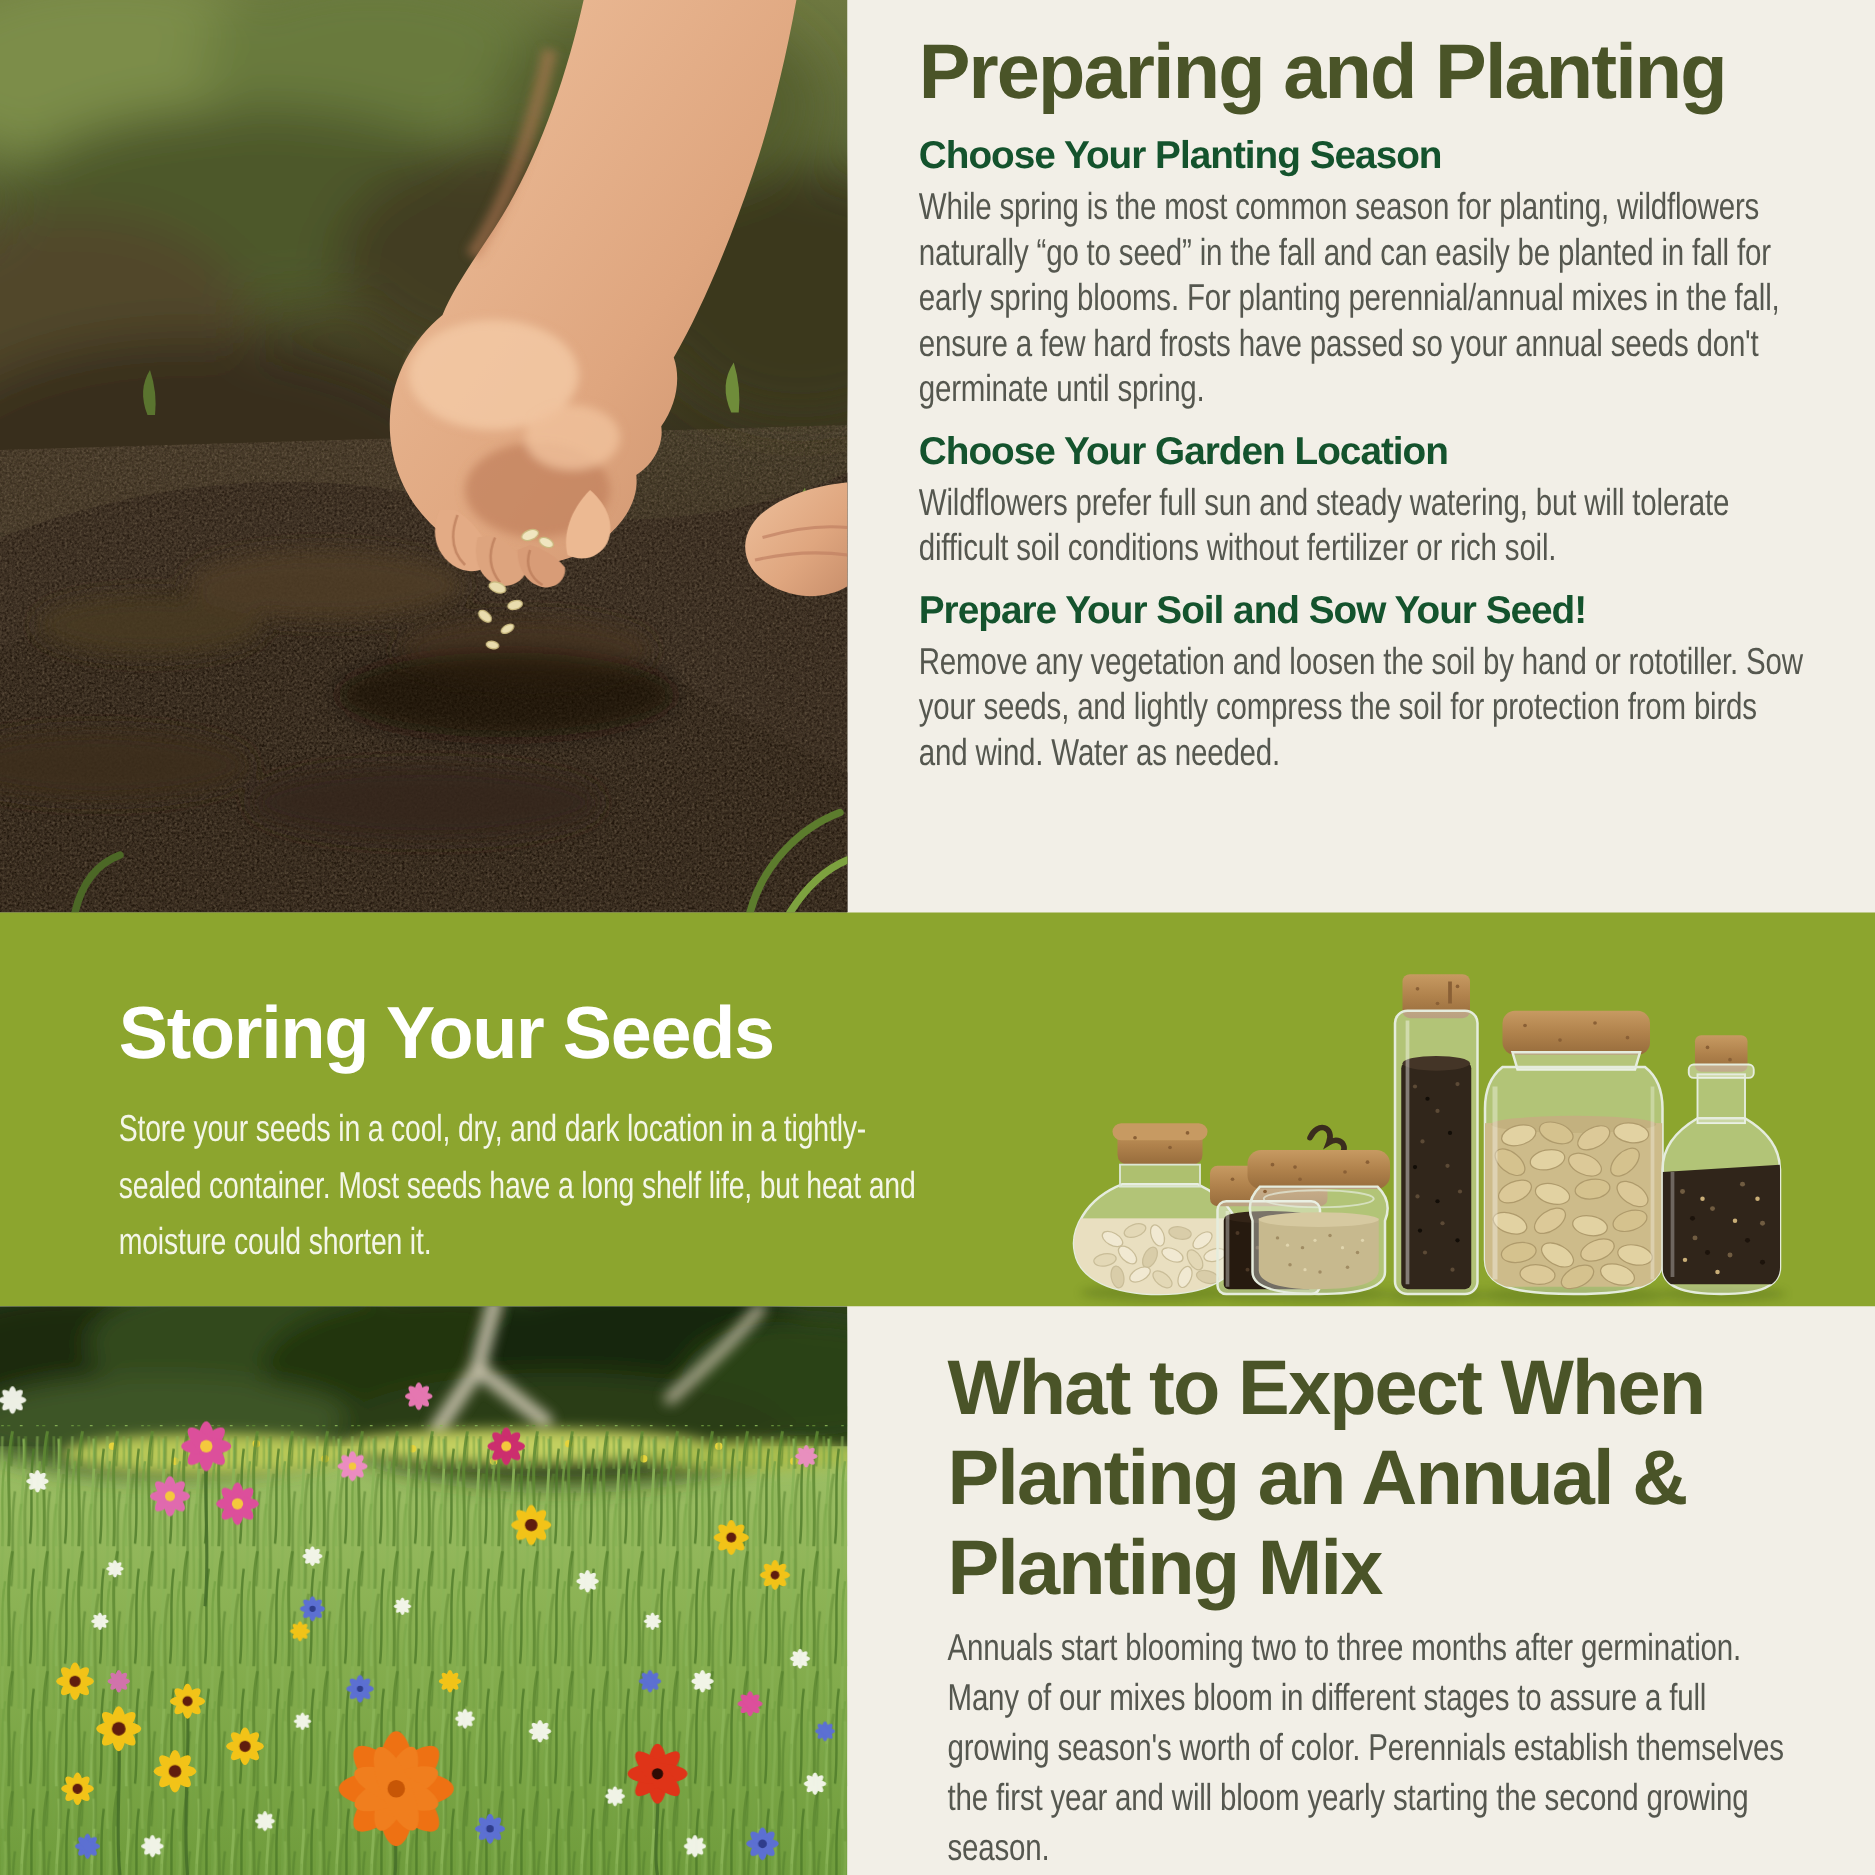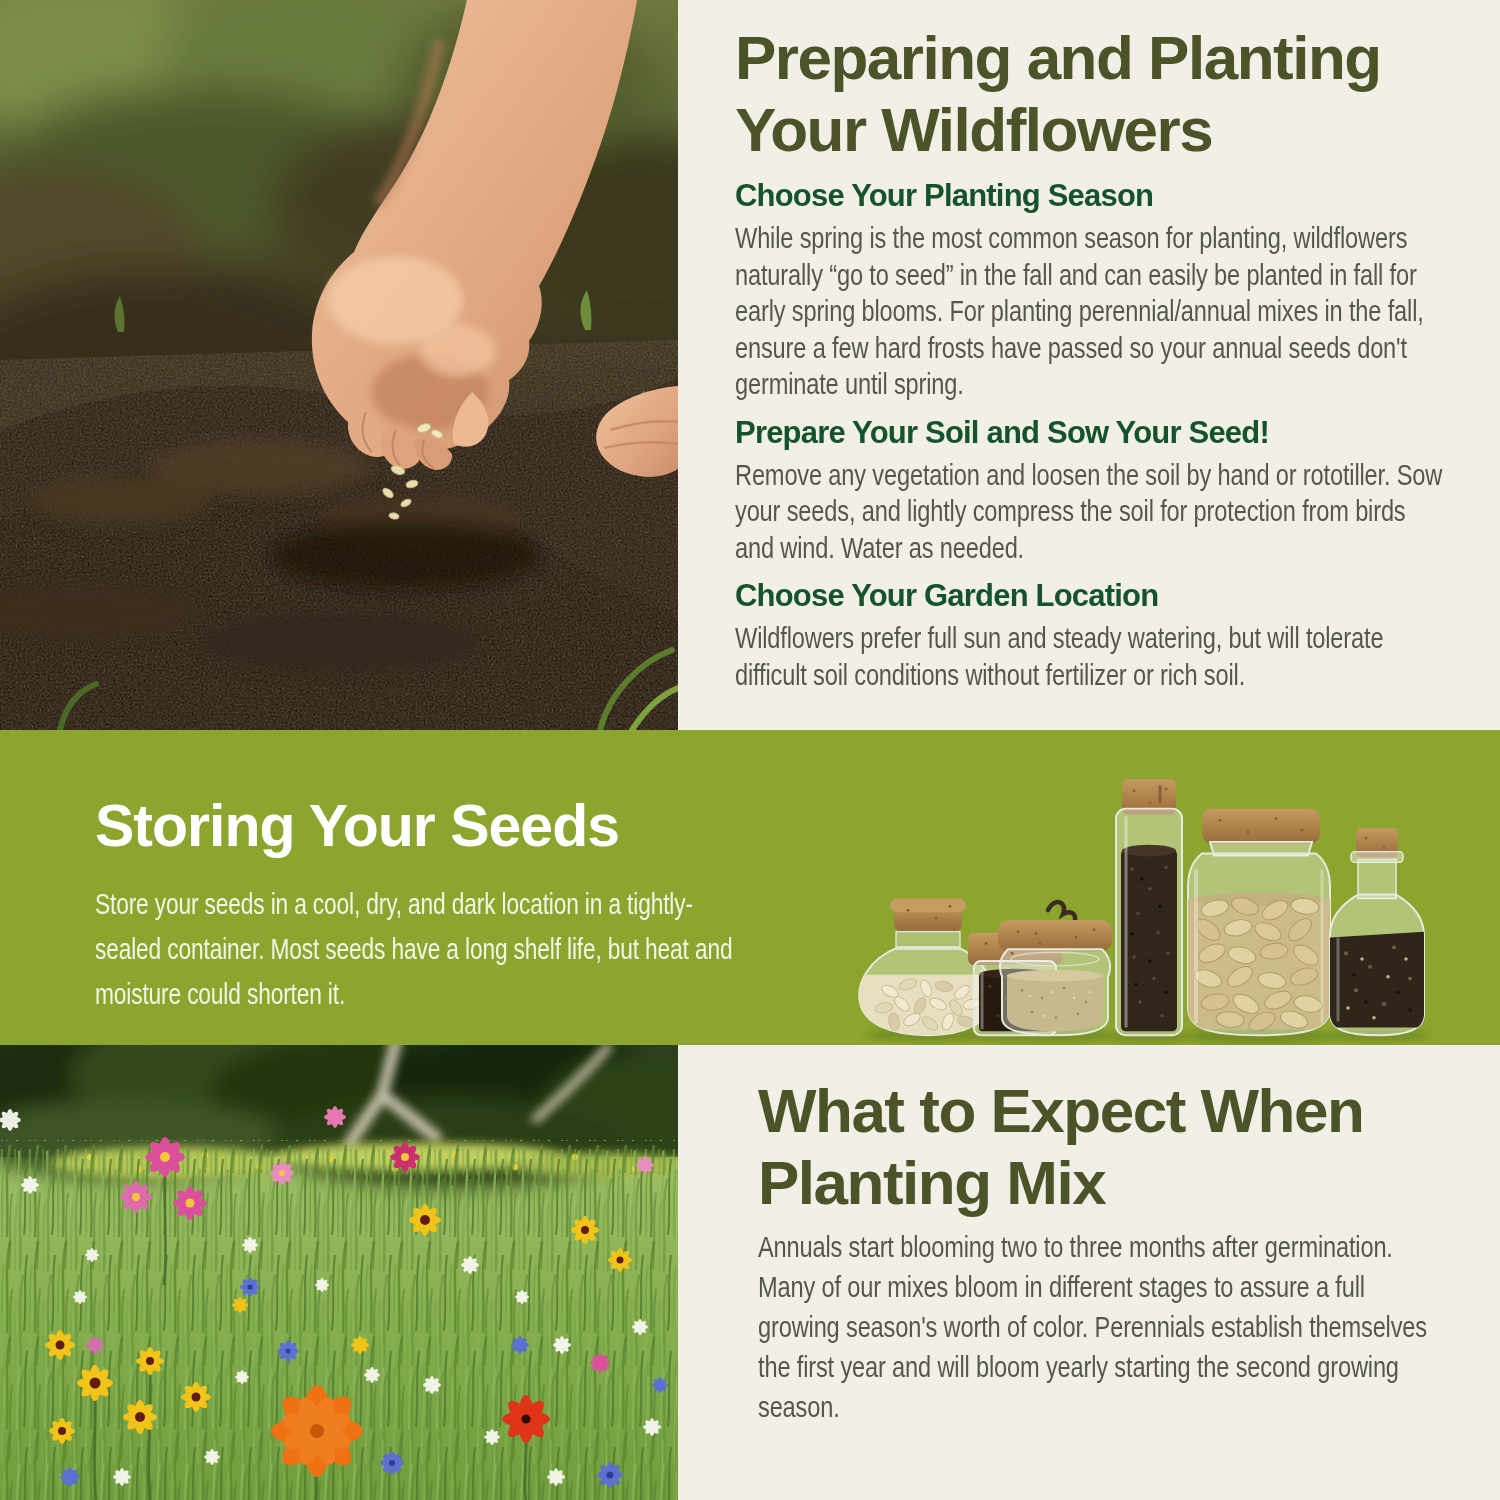--- a/index.html
+++ b/index.html
@@ -150,36 +150,35 @@
       <g stroke="#c08063" stroke-width="2.5" fill="none" opacity="0.7">
         <path d="M610,430 C634,423 658,420 678,422"></path>
         <path d="M604,448 C630,442 656,441 678,444"></path>
       </g>
     </svg>
   </figure>
 
   <section class="panel panel-top">
     <h1>
       <span class="tl">Preparing and Planting</span>
-      <span class="tl">Your Wildflowers</span>
     </h1>
 
     <div class="sub">
       <h3>Choose Your Planting Season</h3>
       <p class="bodytext cx">While spring is the most common season for planting, wildflowers naturally “go to seed” in the fall and can easily be planted in fall for early spring blooms. For planting perennial/annual mixes in the fall, ensure a few hard frosts have passed so your annual seeds don't germinate until spring.</p>
     </div>
 
     <div class="sub">
+      <h3>Choose Your Garden Location</h3>
+      <p class="bodytext cx">Wildflowers prefer full sun and steady watering, but will tolerate difficult soil conditions without fertilizer or rich soil.</p>
+    </div>
+
+    <div class="sub">
       <h3>Prepare Your Soil and Sow Your Seed!</h3>
       <p class="bodytext cx">Remove any vegetation and loosen the soil by hand or rototiller. Sow your seeds, and lightly compress the soil for protection from birds and wind. Water as needed.</p>
-    </div>
-
-    <div class="sub">
-      <h3>Choose Your Garden Location</h3>
-      <p class="bodytext cx">Wildflowers prefer full sun and steady watering, but will tolerate difficult soil conditions without fertilizer or rich soil.</p>
     </div>
   </section>
 
   <section class="band">
     <div class="band-text">
       <h2>Storing Your Seeds</h2>
       <p class="bodytext cx-wide">Store your seeds in a cool, dry, and dark location in a tightly-sealed container. Most seeds have a long shelf life, but heat and moisture could shorten it.</p>
     </div>
   </section>
 
@@ -575,18 +574,19 @@
       <g transform="translate(526,374)">
         <use href="#fw" transform="scale(2.4)" fill="#df3418"></use>
         <circle r="4.5" fill="#2e0b04"></circle>
       </g>
     </svg>
   </figure>
 
   <section class="panel panel-bottom">
     <h1>
       <span class="tl">What to Expect When</span>
+      <span class="tl">Planting an Annual &amp;</span>
       <span class="tl">Planting Mix</span>
     </h1>
     <p class="bodytext cx">Annuals start blooming two to three months after germination. Many of our mixes bloom in different stages to assure a full growing season's worth of color. Perennials establish themselves the first year and will bloom yearly starting the second growing season.</p>
   </section>
 
 </div>
 
 </body></html>

